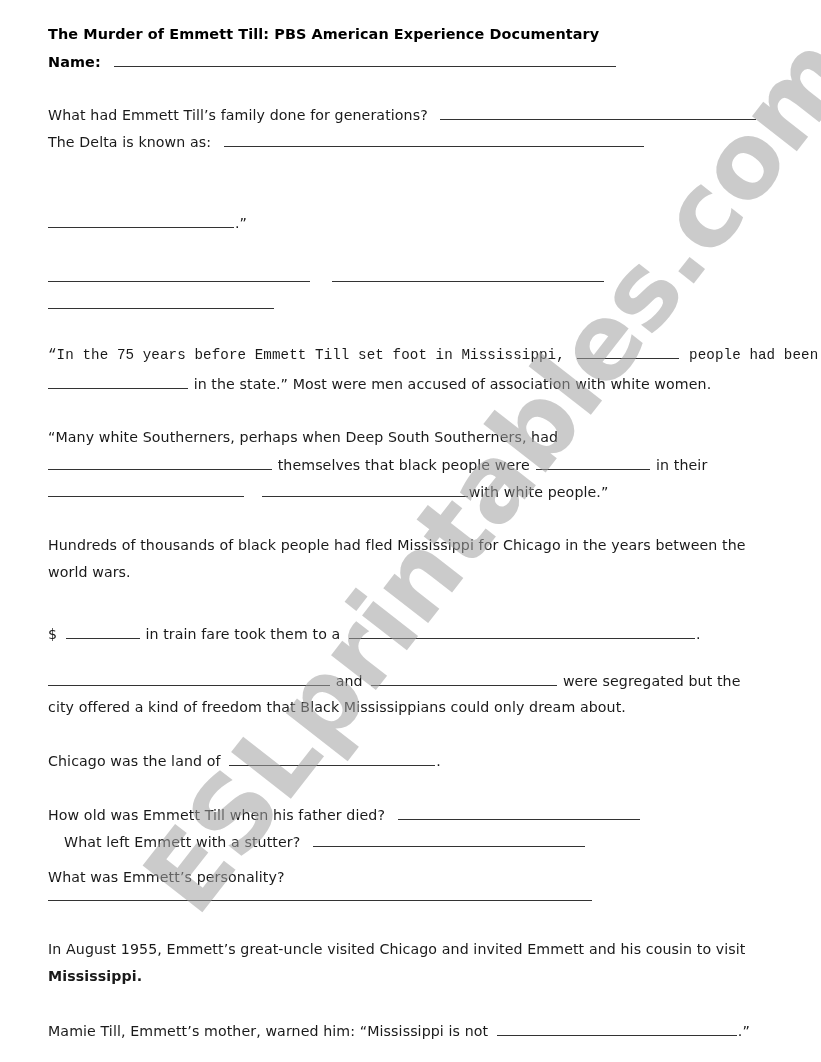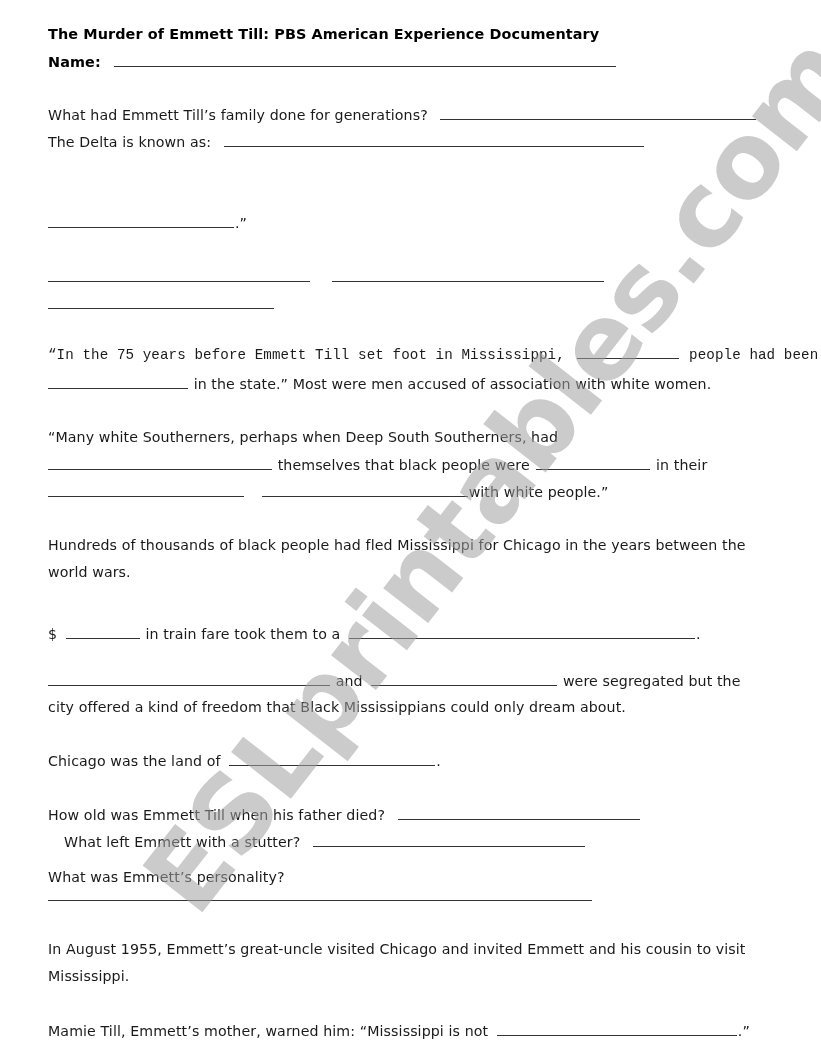--- a/index.html
+++ b/index.html
@@ -124,21 +124,21 @@
   <div class="line" style="top:859px;margin-top:9px;">
     <span>What was Emmett’s personality?</span>
   </div>
   <div class="line" style="top:886px;">
     <span class="blank" style="width:544px; margin-left:0;"></span>
   </div>
 
   <div class="line" style="top:940px;">
     <span>In August 1955, Emmett’s great-uncle visited Chicago and invited Emmett and his cousin to visit</span>
   </div>
-  <div class="line" style="top:967px;">
+  <div class="line" style="top:967px;font-weight:bold;">
     <span>Mississippi.</span>
   </div>
 
   <div class="line" style="top:1021px;text-align:center;">
     <span>Mamie Till, Emmett’s mother, warned him:  “Mississippi is not</span>
     <span class="blank" style="width:240px; margin-left:4px;"></span><span>.”</span>
   </div>
 
   <div class="watermark">ESLprintables.com</div>
 </div>

